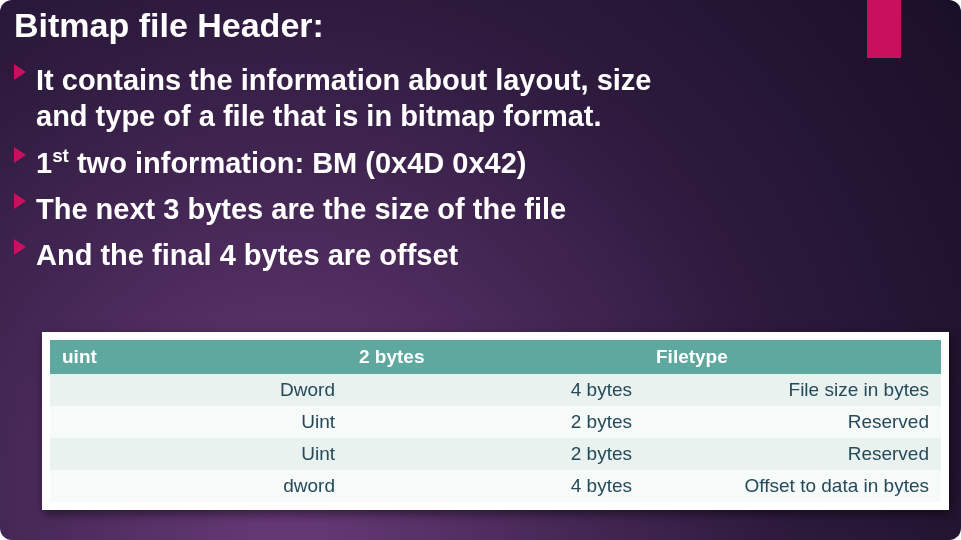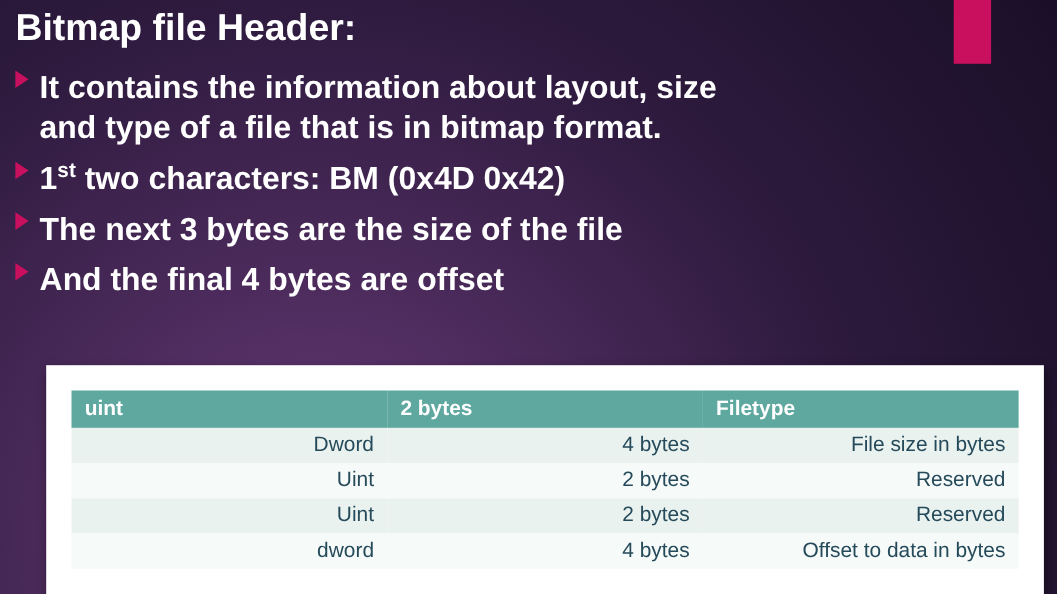--- a/index.html
+++ b/index.html
@@ -10,20 +10,21 @@
     overflow: hidden;
     font-family: Verdana, Geneva, sans-serif;
   }
   .slide {
     position: relative;
     width: 961px;
     height: 540px;
     background: radial-gradient(circle at 30% 90%, #6a3b7a 0%, #4a2a5a 30%, #2d1a3d 60%, #1a0f28 100%);
     color: #ffffff;
     box-sizing: border-box;
+    border-radius: 12px;
   }
   .accent-bar {
     position: absolute;
     top: 0;
     right: 60px;
     width: 34px;
     height: 58px;
     background: #c8105e;
   }
   .title {
@@ -62,21 +63,21 @@
   .sup { font-size: 0.65em; vertical-align: super; line-height: 0; }
   .ital { font-style: italic; }
 
   .table-wrap {
     position: absolute;
     left: 42px;
     right: 12px;
     top: 332px;
     background: #ffffff;
     box-shadow: 2px 4px 10px rgba(0,0,0,0.5);
-    padding: 23px;
+    padding: 8px;
     box-sizing: border-box;
   }
   table {
     width: 100%;
     border-collapse: collapse;
     font-size: 19px;
     color: #254a5a;
   }
   th {
     background: #5fa8a0;
@@ -101,21 +102,21 @@
 
   <div class="title">Bitmap file Header:</div>
 
   <div class="bullets">
     <div class="bullet">
       <span class="arrow"></span>
       <span>It contains the information about layout, size and type of a file that is in bitmap format.</span>
     </div>
     <div class="bullet">
       <span class="arrow"></span>
-      <span>1</span><span class="sup">st</span><span> two characters: BM (0x4D 0x42)</span>
+      <span>1</span><span class="sup">st</span><span> two information: BM (0x4D 0x42)</span>
     </div>
     <div class="bullet">
       <span class="arrow"></span>
       <span>The next 3 bytes are the size of the file</span>
     </div>
     <div class="bullet">
       <span class="arrow"></span>
       <span>And the final 4 bytes are offset</span>
     </div>
   </div>

